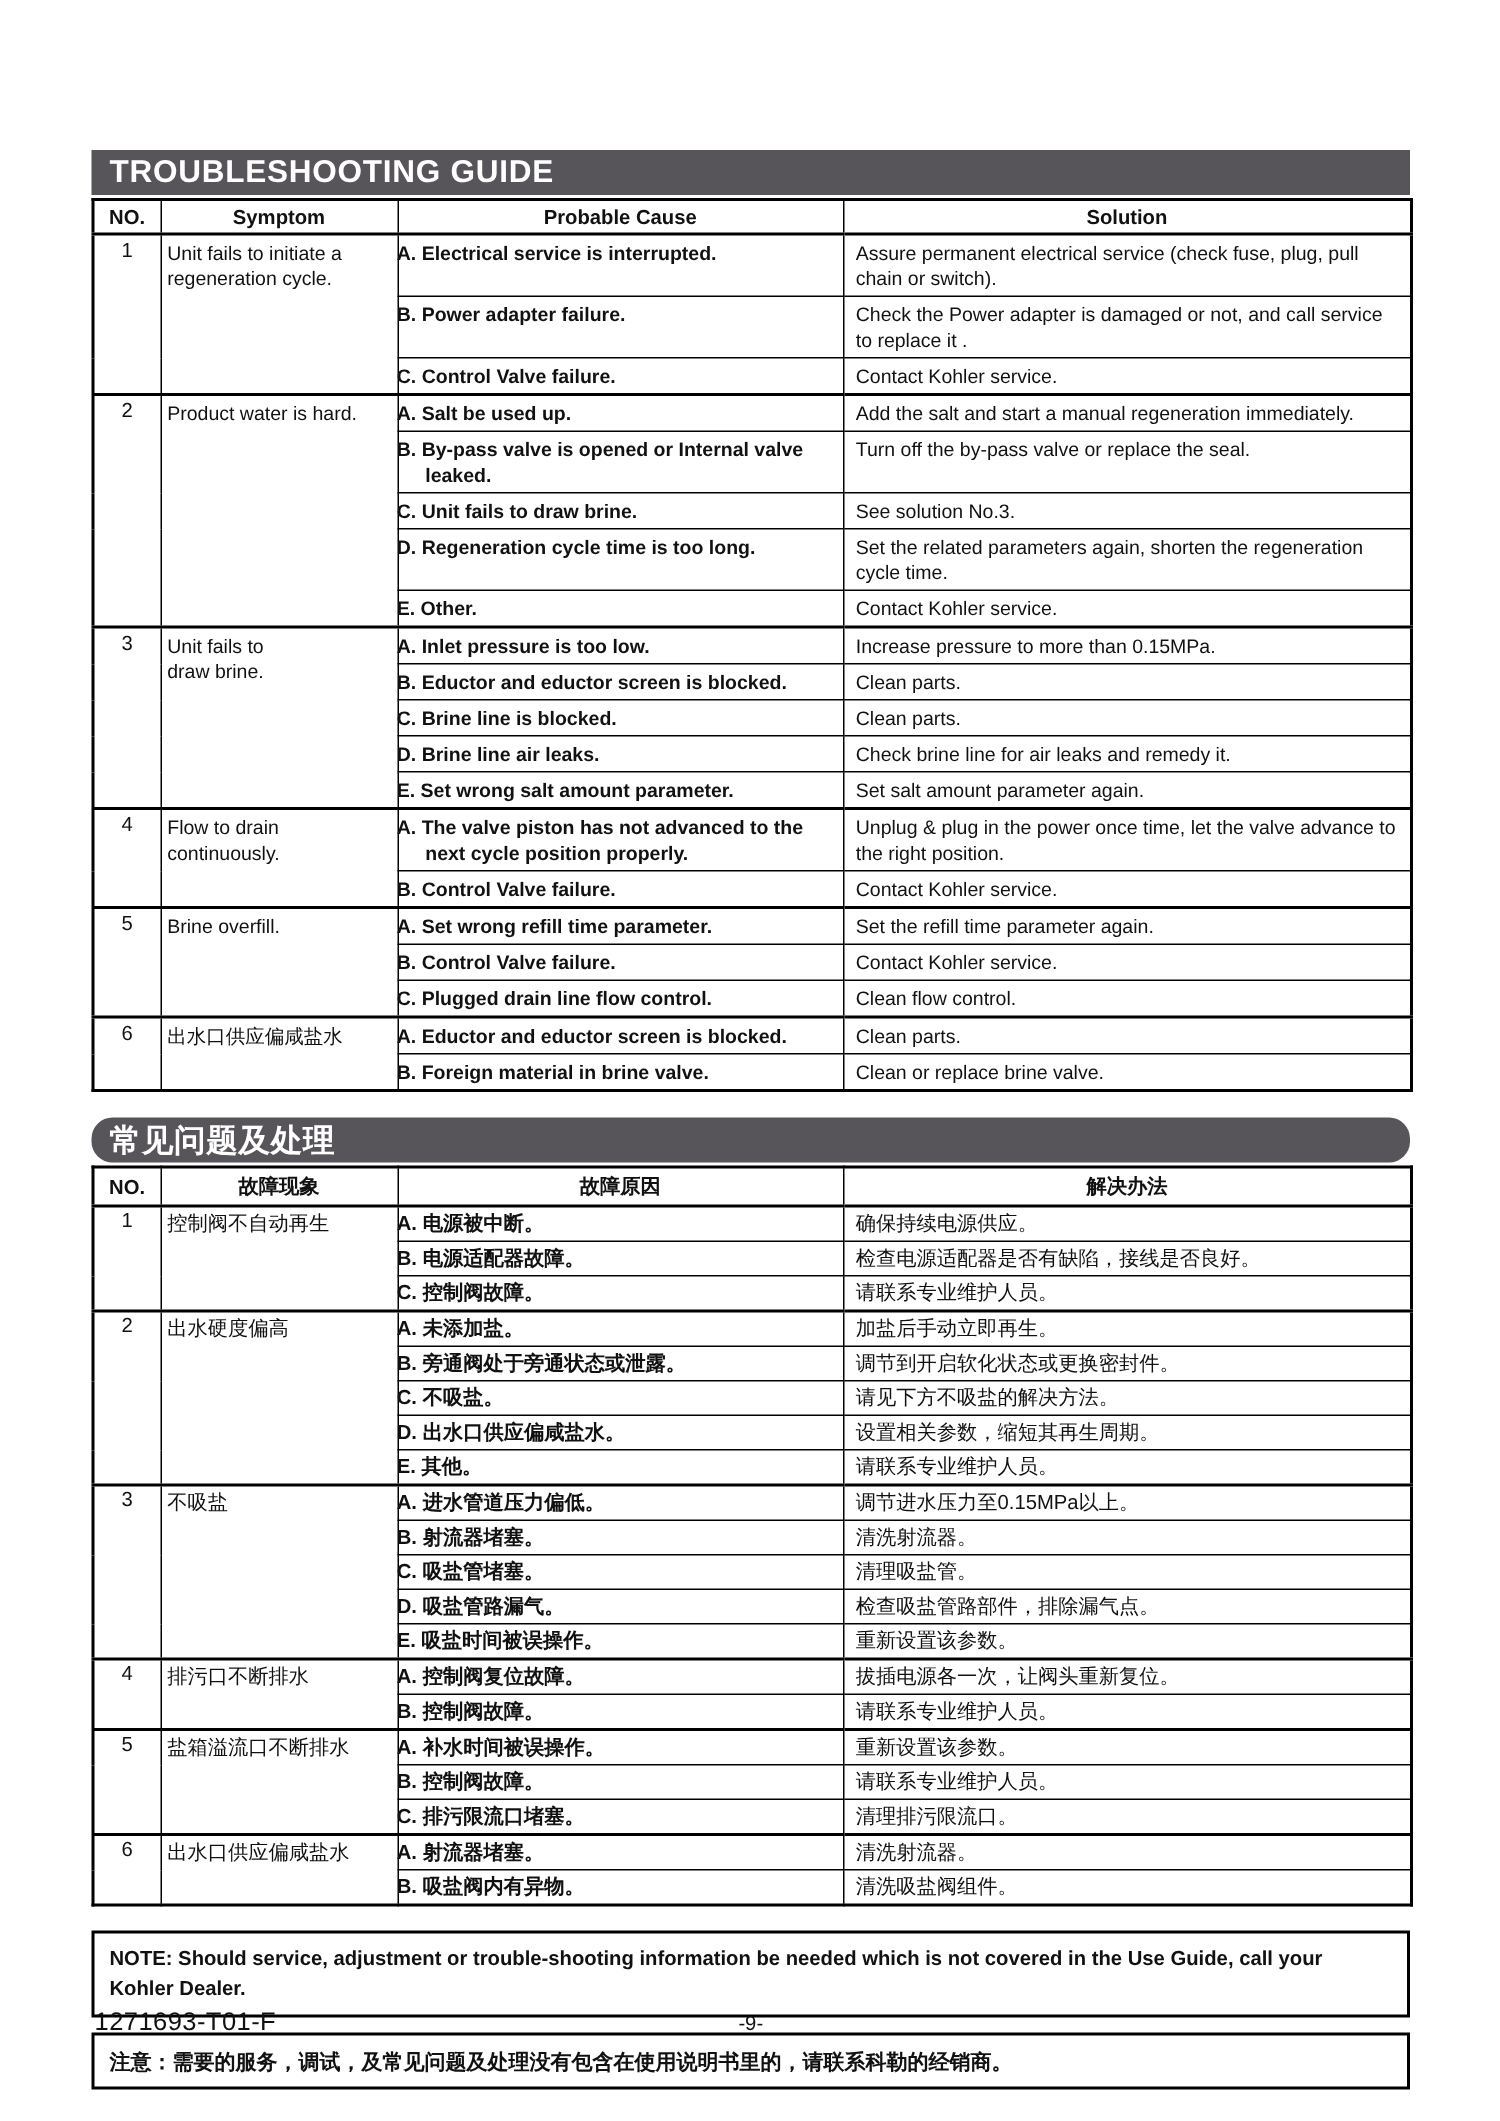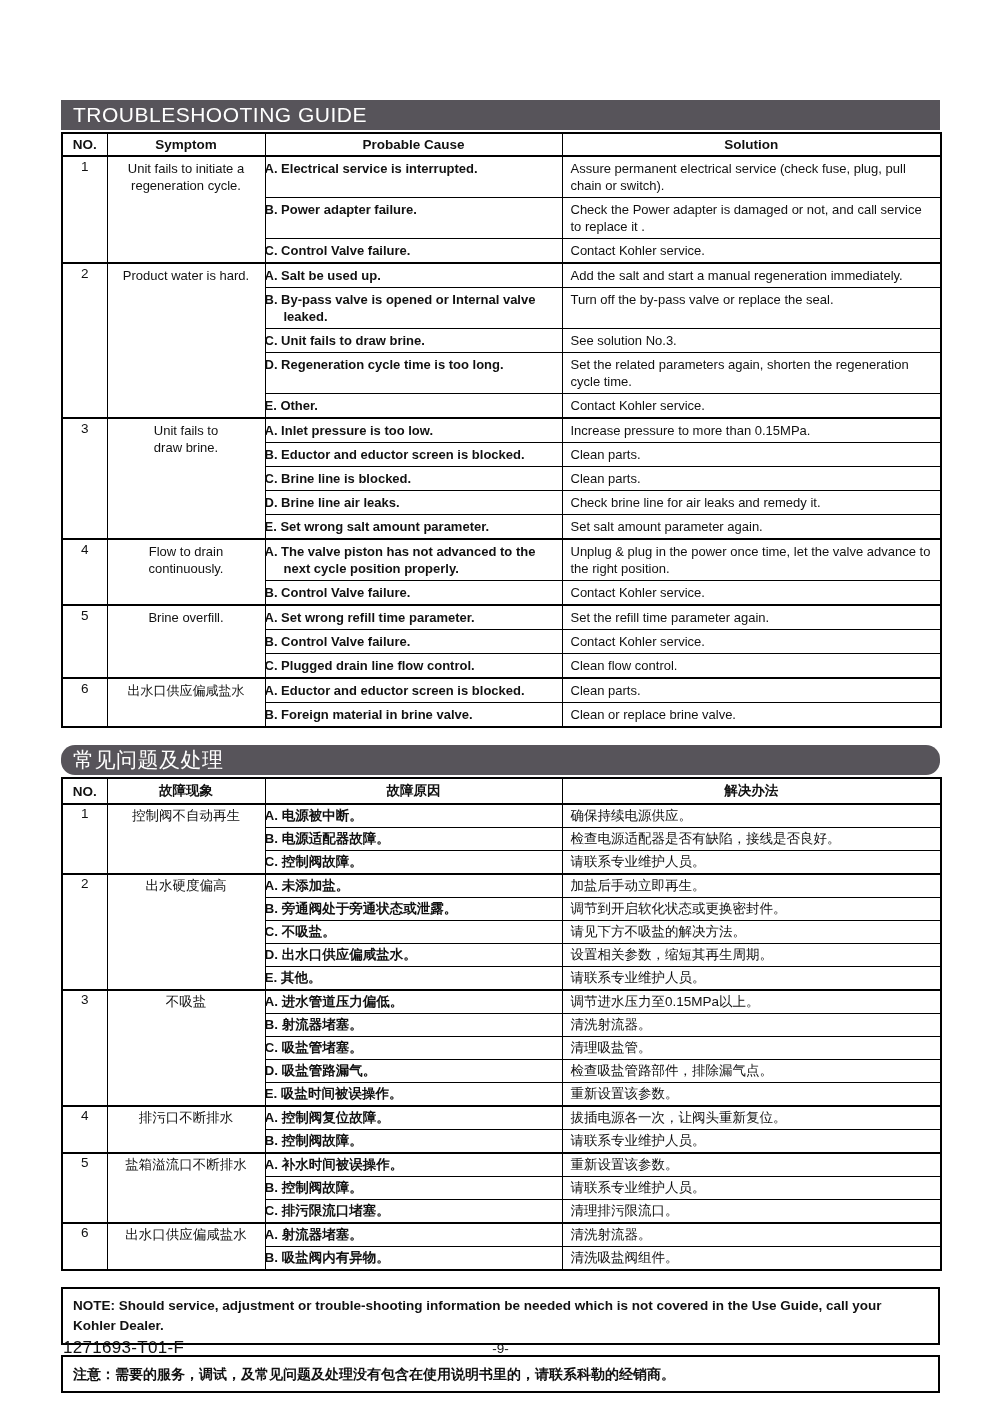--- a/index.html
+++ b/index.html
@@ -1,32 +1,32 @@
 <!DOCTYPE html>
 <html><head>
 <meta charset="utf-8">
 <style>
   html,body{margin:0;padding:0;background:#ffffff;}
   .page{position:relative;width:1000px;height:1414px;background:#fff;
         font-family:"Liberation Sans","DejaVu Sans",sans-serif;color:#111;}
   .content{position:absolute;left:61px;top:100px;width:879px;}
   .band{height:30px;background:#57545a;color:#fff;display:flex;align-items:center;
-        padding-left:12px;box-sizing:border-box;font-weight:normal;font-size:21px;
+        padding-left:12px;box-sizing:border-box;font-weight:bold;font-size:21px;
         letter-spacing:0.5px;margin-bottom:2px;}
   .band.zh-band{font-size:21px;border-radius:14px;}
   table.guide{border-collapse:collapse;width:879px;table-layout:fixed;
               border:2px solid #000;font-size:13px;}
   table.guide th{border:1px solid #000;border-bottom:2px solid #000;
                  font-size:13.5px;font-weight:bold;text-align:center;
                  padding:3px 2px;background:#fff;}
   table.guide td{border:1px solid #000;vertical-align:top;line-height:17px;}
   table.guide tr{height:23px;}
   table.guide tr.gf td{border-top:2px solid #000;}
   td.no{text-align:center;vertical-align:middle;font-size:13.5px;}
-  td.sym{text-align:center;vertical-align:middle;white-space:pre-line;padding:3px 4px;}
+  td.sym{text-align:left;vertical-align:middle;white-space:pre-line;padding:3px 4px;}
   td.cause{padding:3px 6px 3px 18px;text-indent:-19px;font-weight:bold;}
   td.sol{padding:3px 8px;}
   table.zh td{line-height:16px;font-size:13.5px;}
   table.zh tr{height:22px;}
   .note{border:2px solid #000;padding:7px 10px;font-weight:bold;font-size:13.5px;
         line-height:20px;margin-top:16px;}
   .note.zh-note{margin-top:10px;font-size:14px;}
   .gap-en{margin-bottom:17px;}
   .footer{position:absolute;left:61px;top:1338px;width:879px;height:24px;}
   .footer .doc-code{position:absolute;left:2px;top:0;font-size:17px;letter-spacing:0.3px;}

